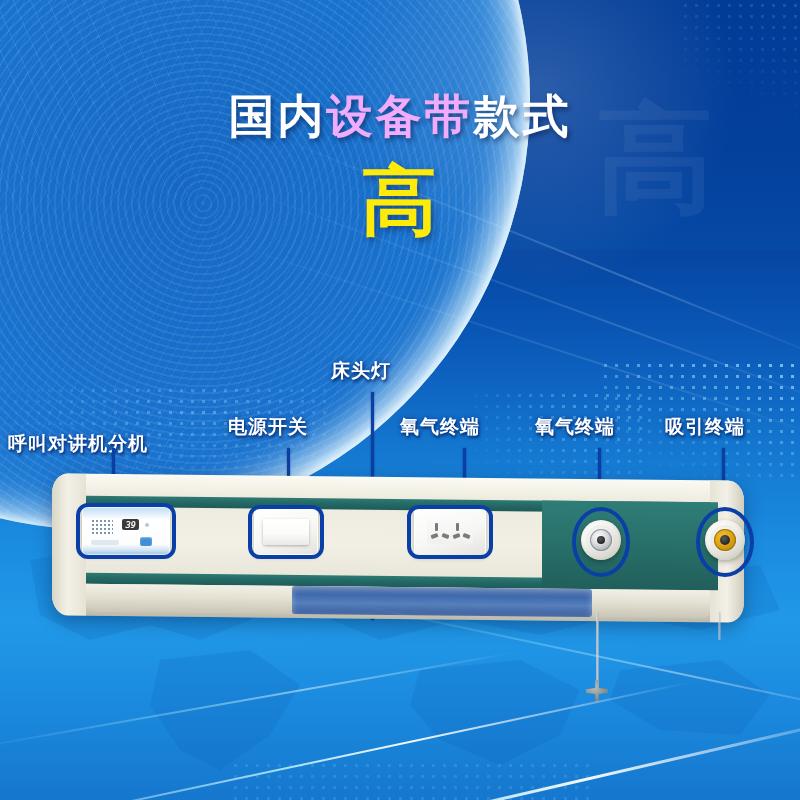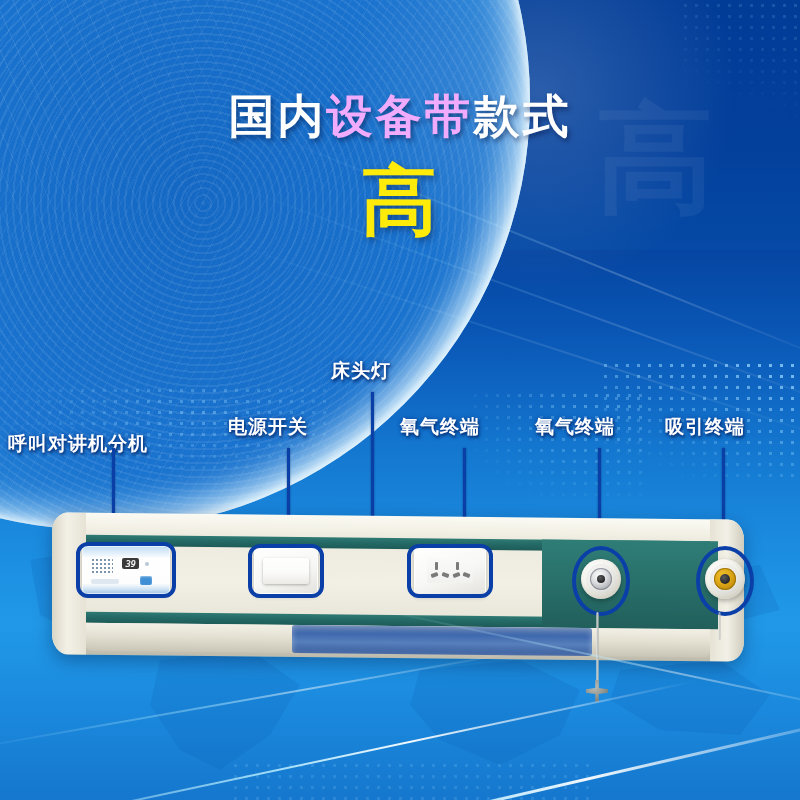--- a/index.html
+++ b/index.html
@@ -146,21 +146,21 @@
     position:absolute;white-space:nowrap;
     font-size:19px;font-weight:bold;color:#ffffff;letter-spacing:1px;
     text-shadow:0 0 5px rgba(8,60,150,.95), 1px 2px 3px rgba(0,20,70,.8);
   }
   .leader{
     position:absolute;width:3px;background:#0b3fa8;
     box-shadow:0 0 2px rgba(0,20,80,.6);
   }
 
   
-  .panel-wrap{position:absolute;left:52px;top:516px;width:692px;height:142px;font-style:italic;}
+  .panel-wrap{position:absolute;left:52px;top:477px;width:692px;height:142px;font-style:italic;}
   .panel{
     position:absolute;inset:0;
     border-radius:16px/20px;
     background:linear-gradient(180deg,
       #fbfaf3 0%, #f3f1e6 10%, #eceadd 16%,
       #dedbcb 18%, #dedbcb 22%,
       #eeece0 24%, #f2f0e5 48%,
       #e9e7da 70%, #dddbcd 80%, #cfccbe 92%, #bdbaab 100%);
     box-shadow:0 6px 18px rgba(0,20,60,.35);
     overflow:hidden;

